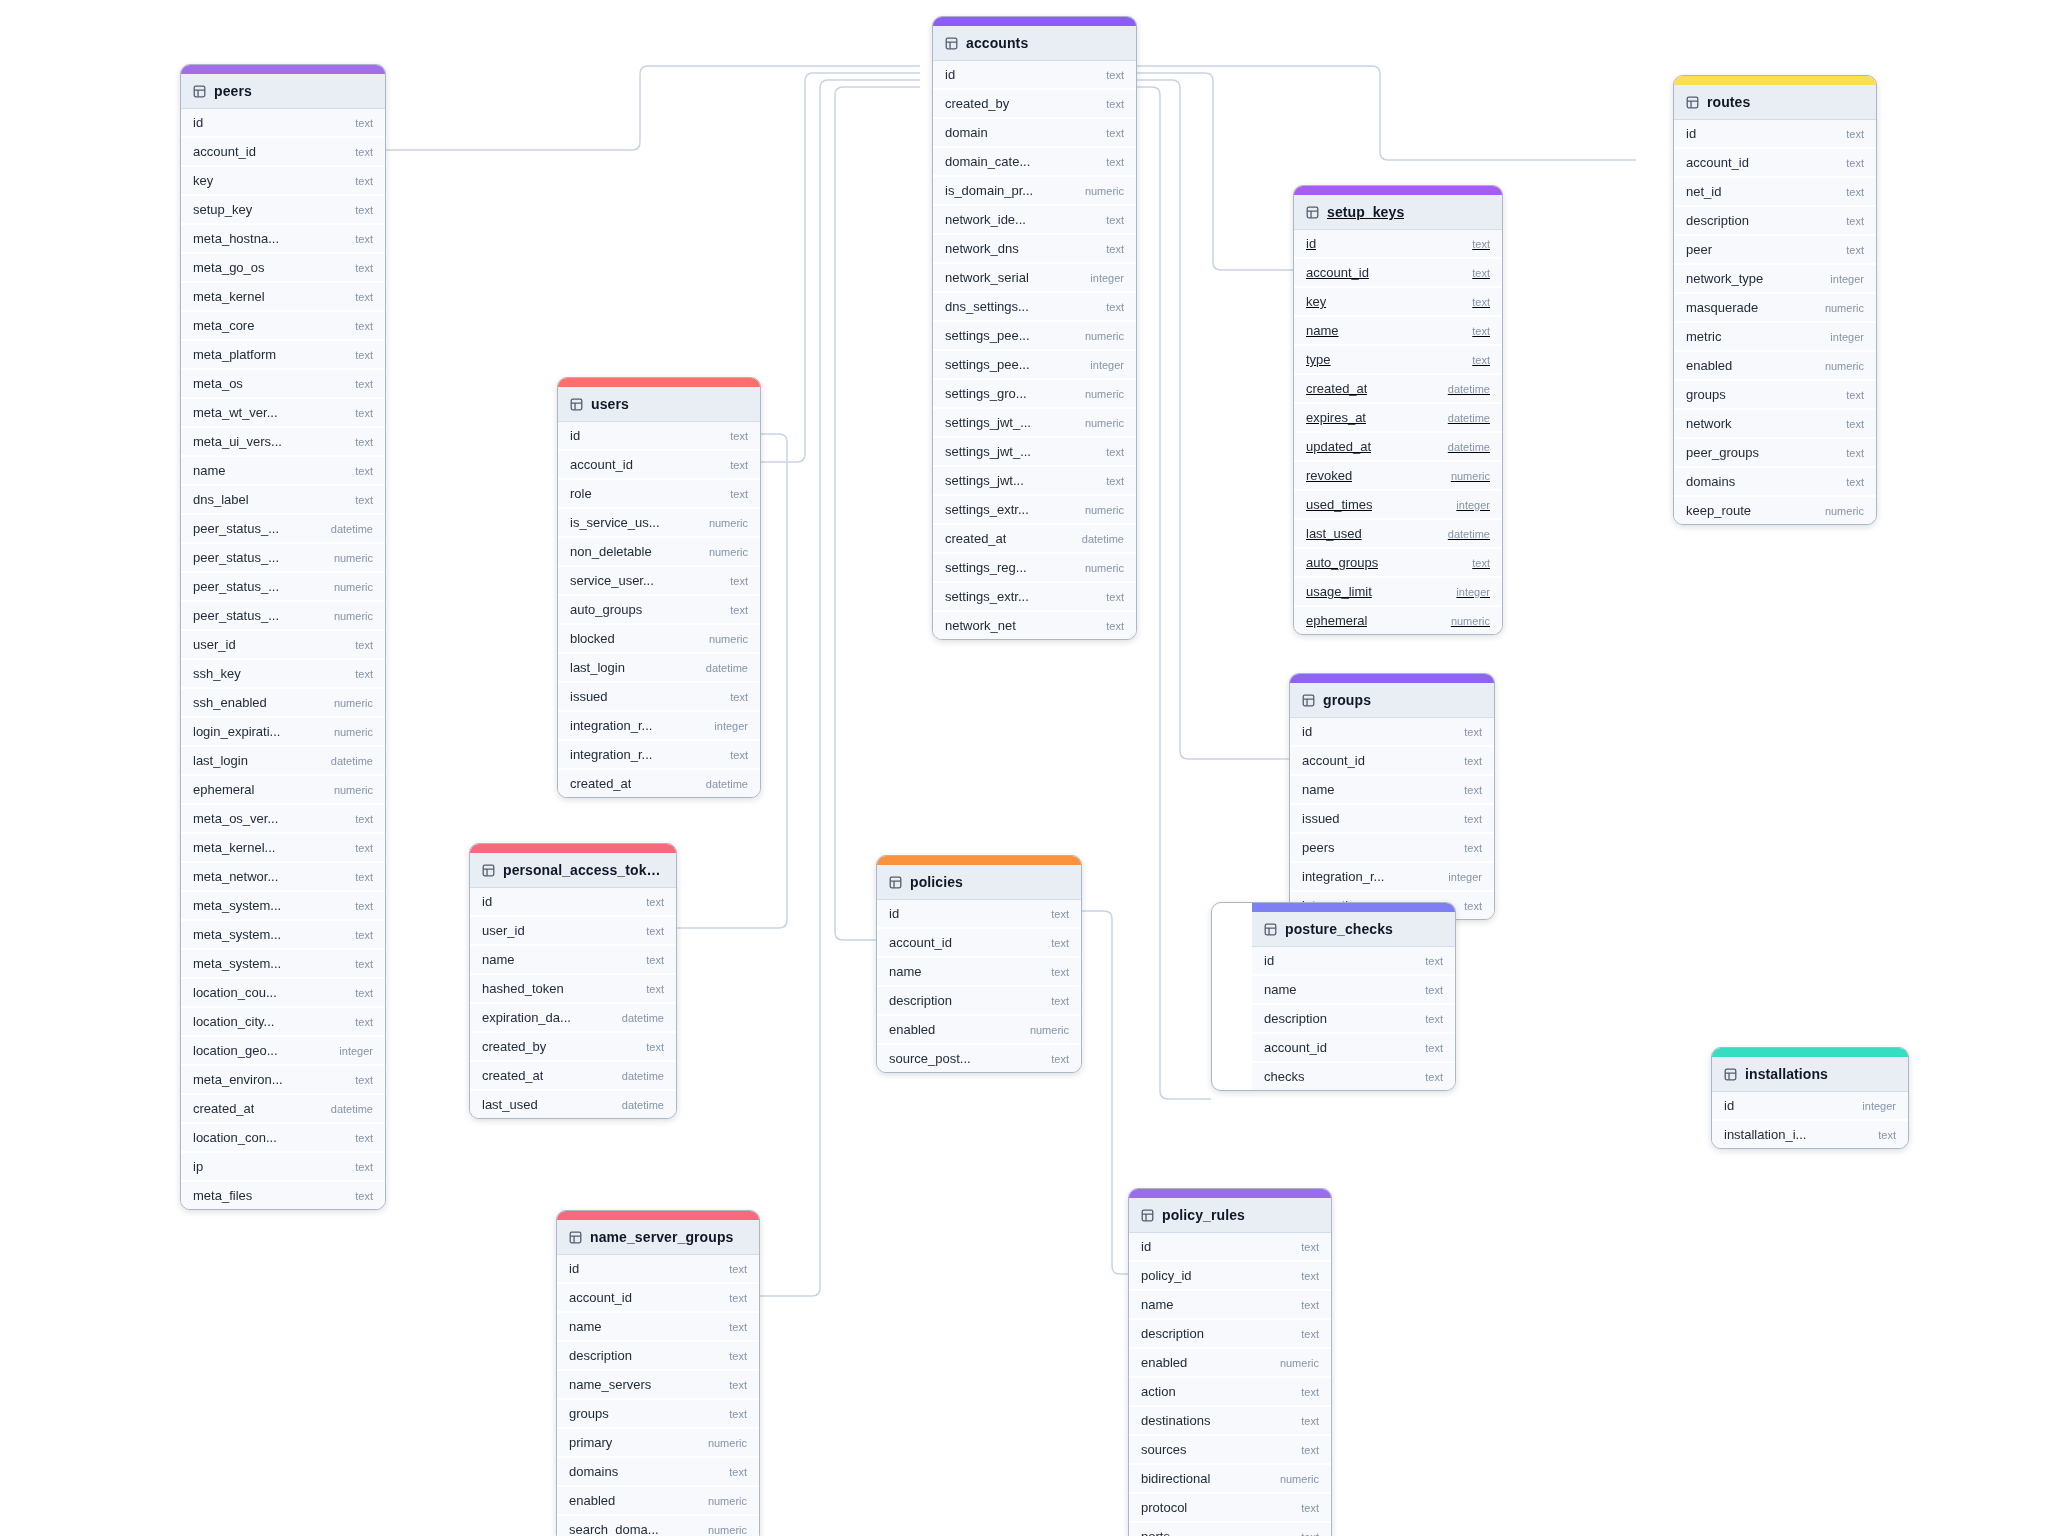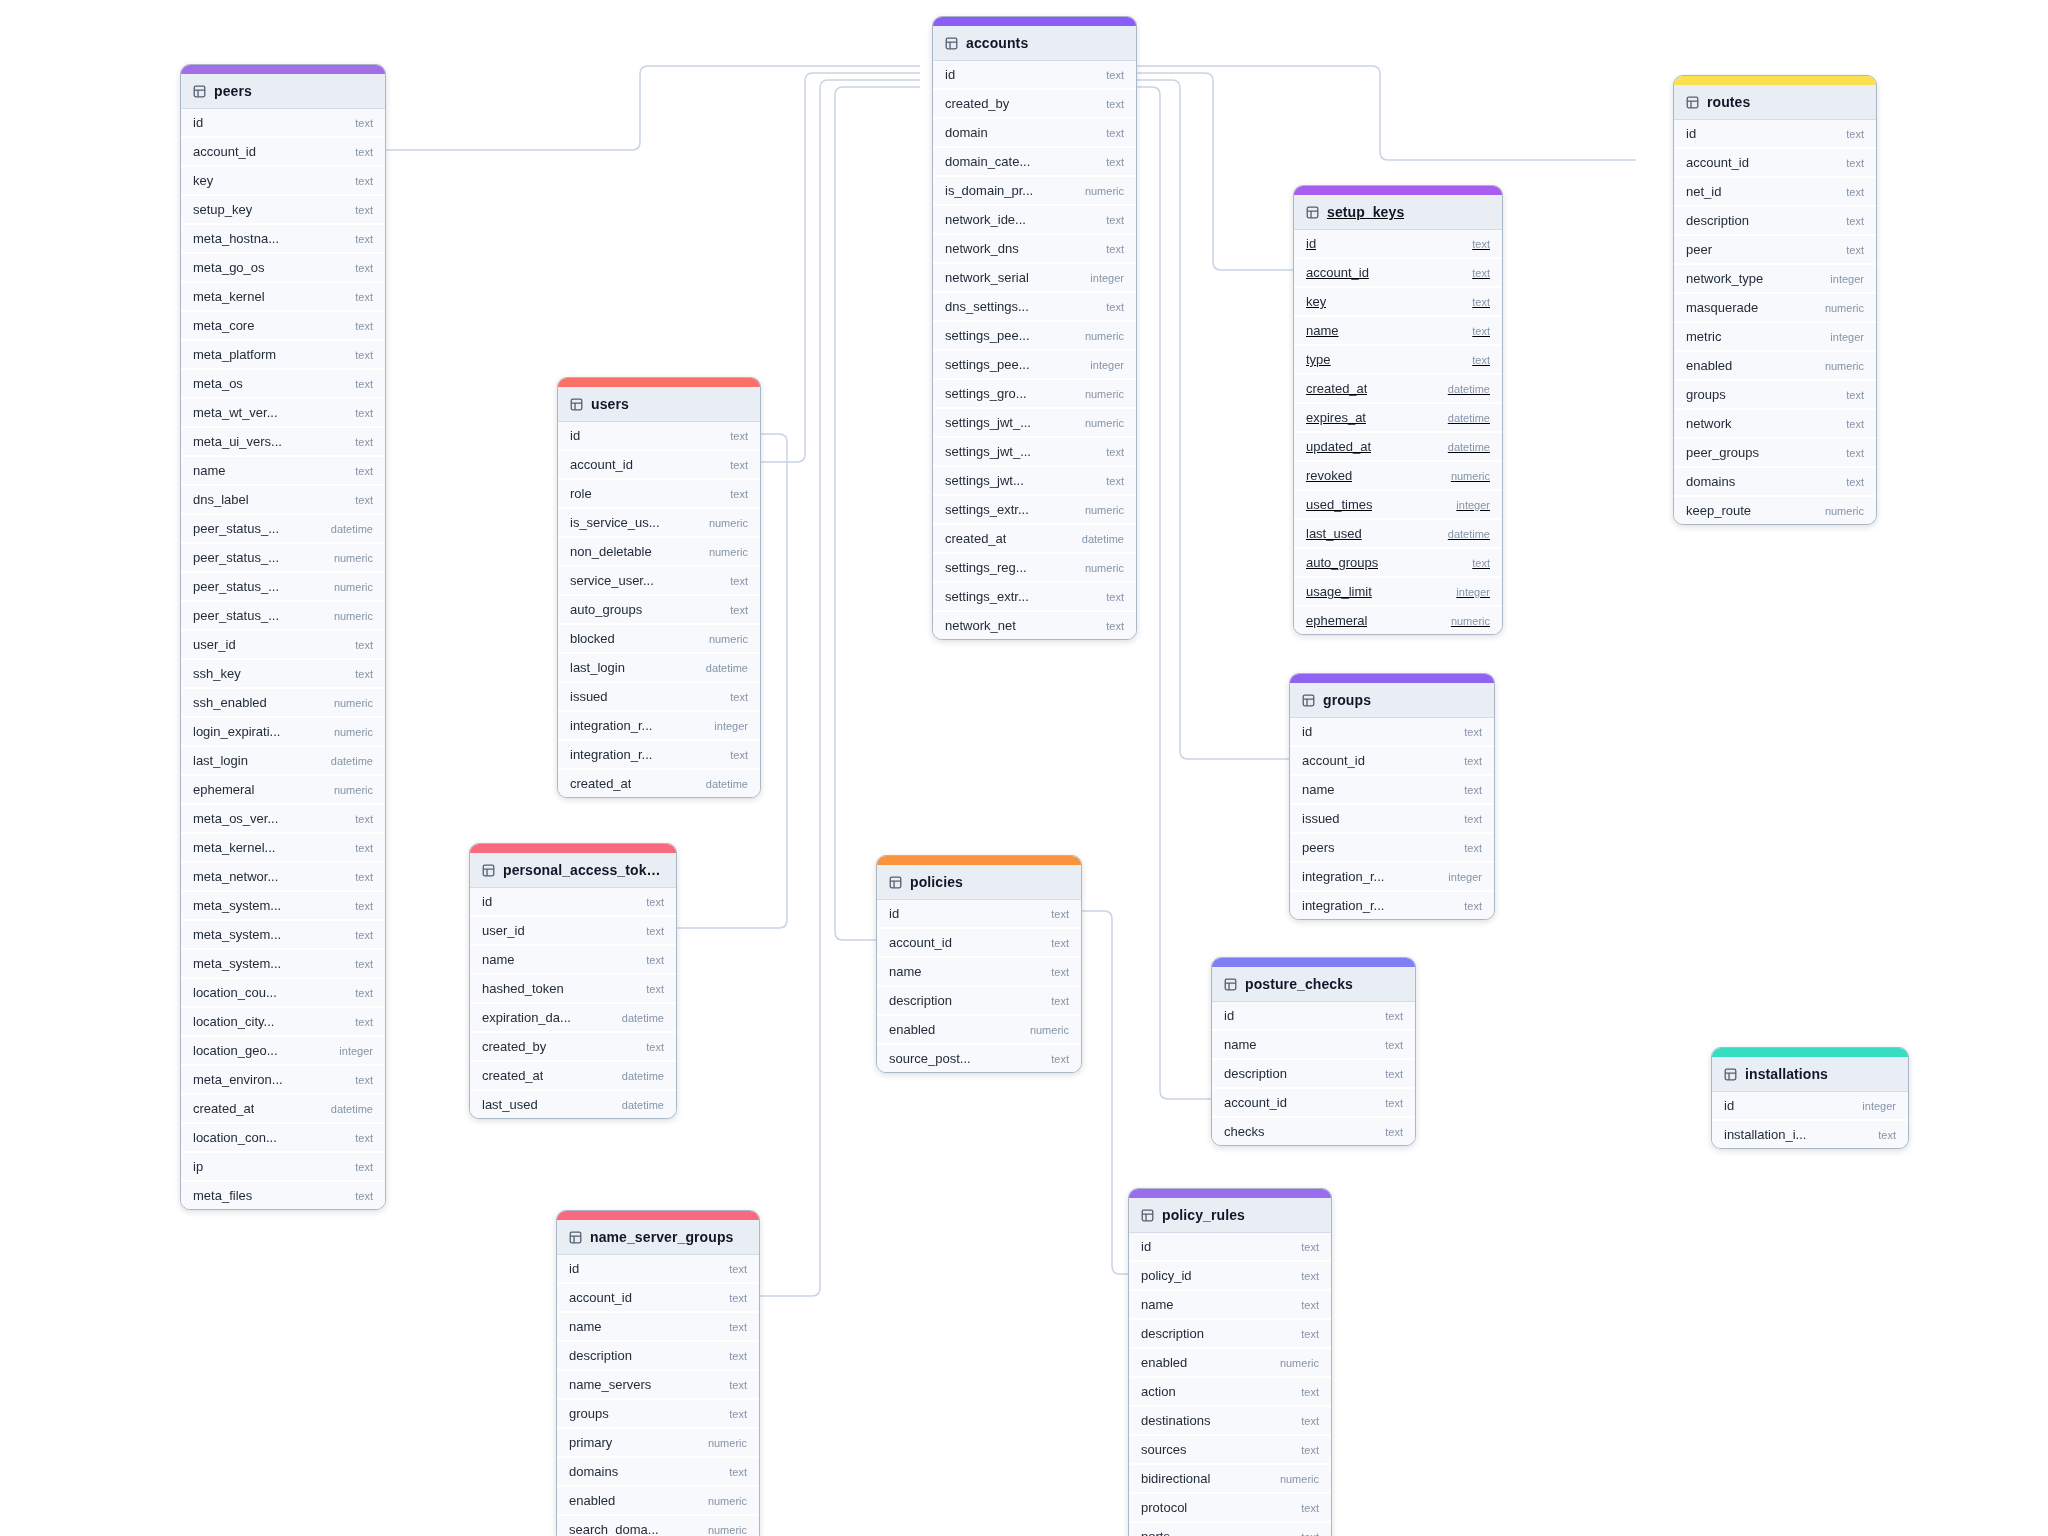--- a/index.html
+++ b/index.html
@@ -663,21 +663,21 @@
       </div>
       <div class="field-row">
         <span class="fname">integration_r...</span>
         <span class="ftype">integer</span>
       </div>
       <div class="field-row">
         <span class="fname">integration_r...</span>
         <span class="ftype">text</span>
       </div>
     </div>
-    <div class="table-card" style="left: 1211px; top: 957px; width: 203px;">
+    <div class="table-card" style="left: 1211px; top: 902px; width: 203px; padding-left: 40px;">
       <div class="color-bar" style="background: rgb(125, 127, 242);"></div>
       <div class="card-header">
         <svg class="ticon" width="13" height="13" viewBox="0 0 16 16" xmlns="http://www.w3.org/2000/svg">
           <rect x="1.5" y="1.5" width="13" height="13" rx="1.8" fill="none" stroke="#525e6e" stroke-width="1.6"></rect>
           <line x1="1.5" y1="6.2" x2="14.5" y2="6.2" stroke="#525e6e" stroke-width="1.6"></line>
           <line x1="6.2" y1="6.2" x2="6.2" y2="14.5" stroke="#525e6e" stroke-width="1.6"></line>
         </svg>
         <span class="tname">posture_checks</span>
       </div>
       <div class="field-row">

